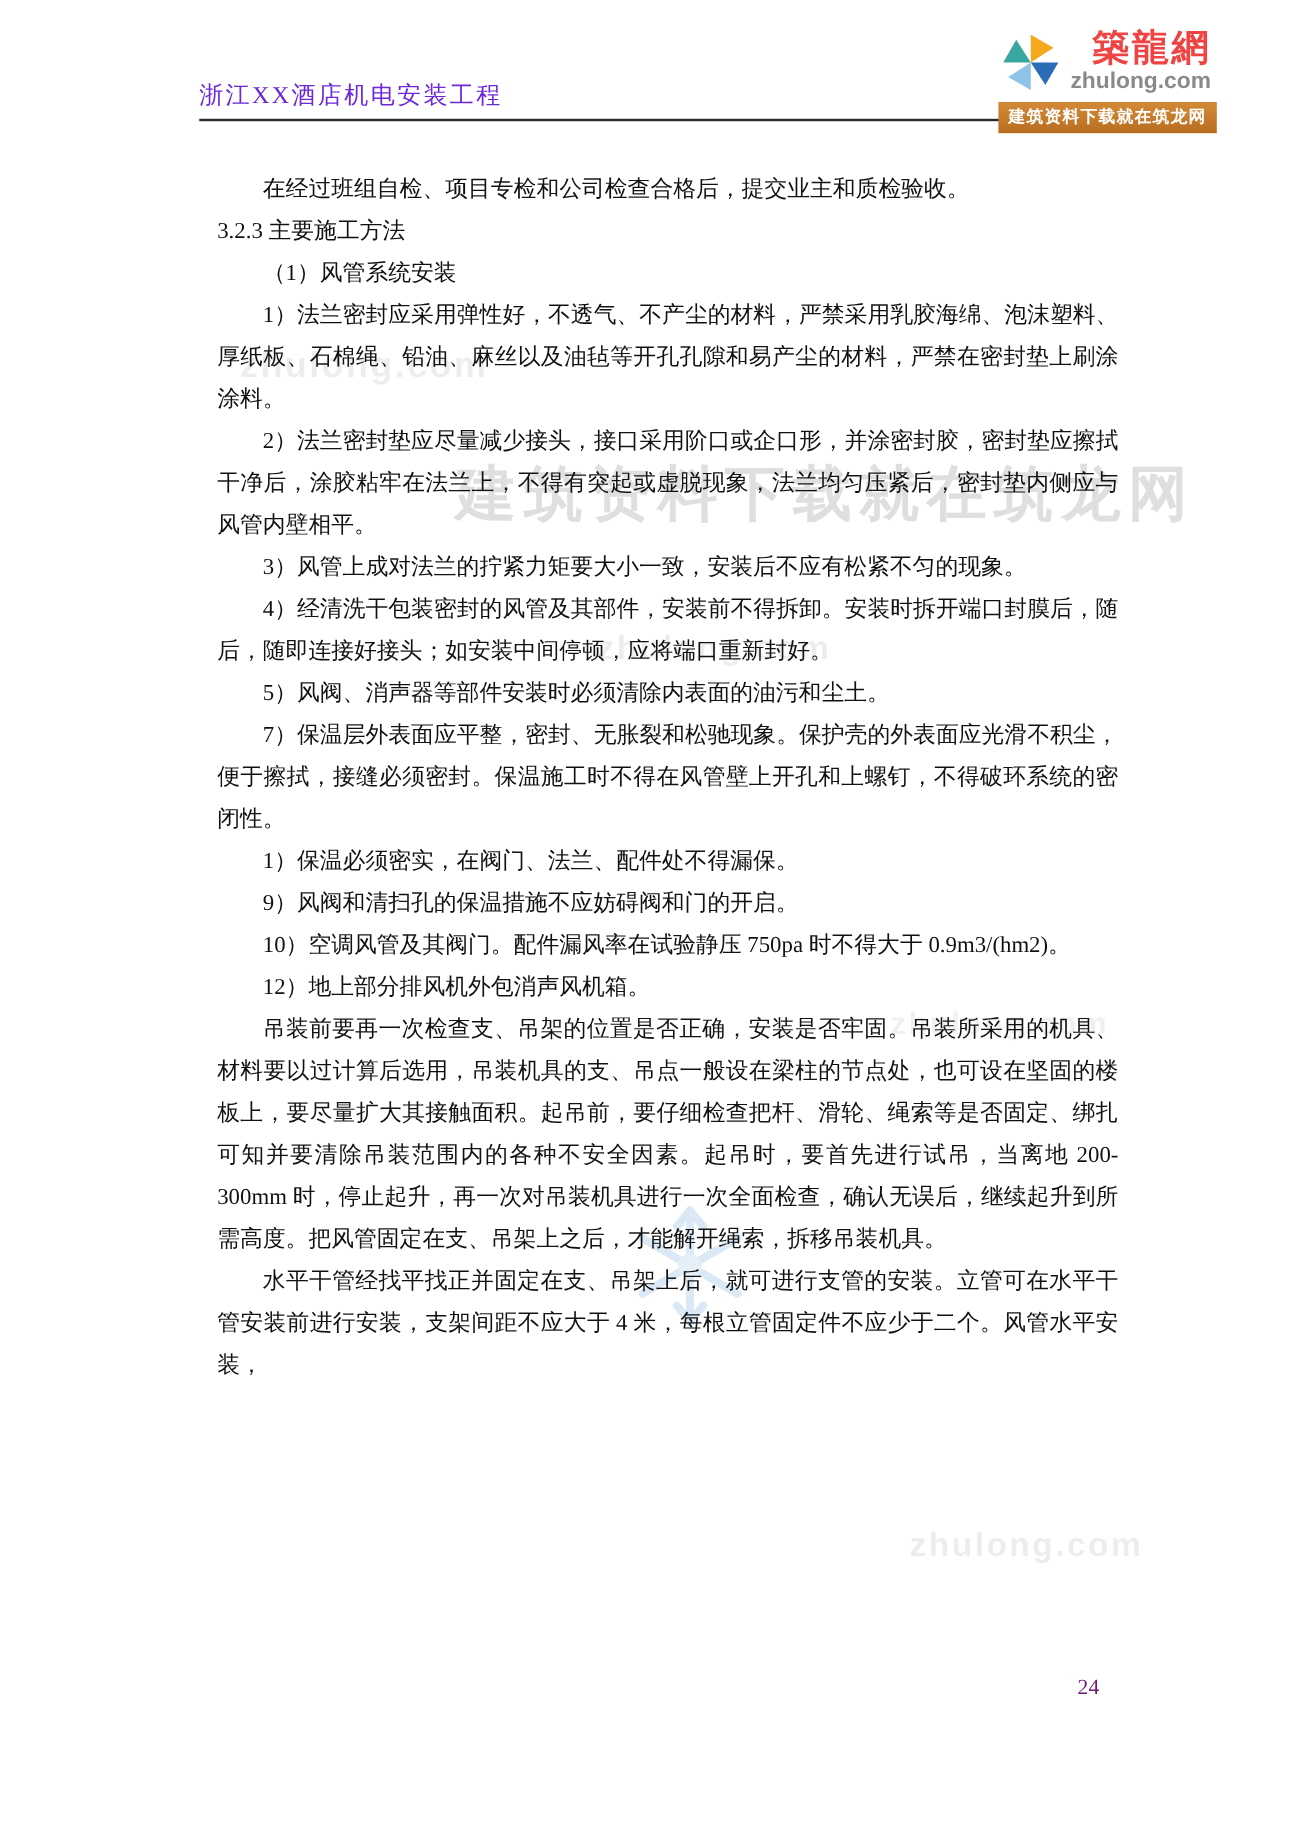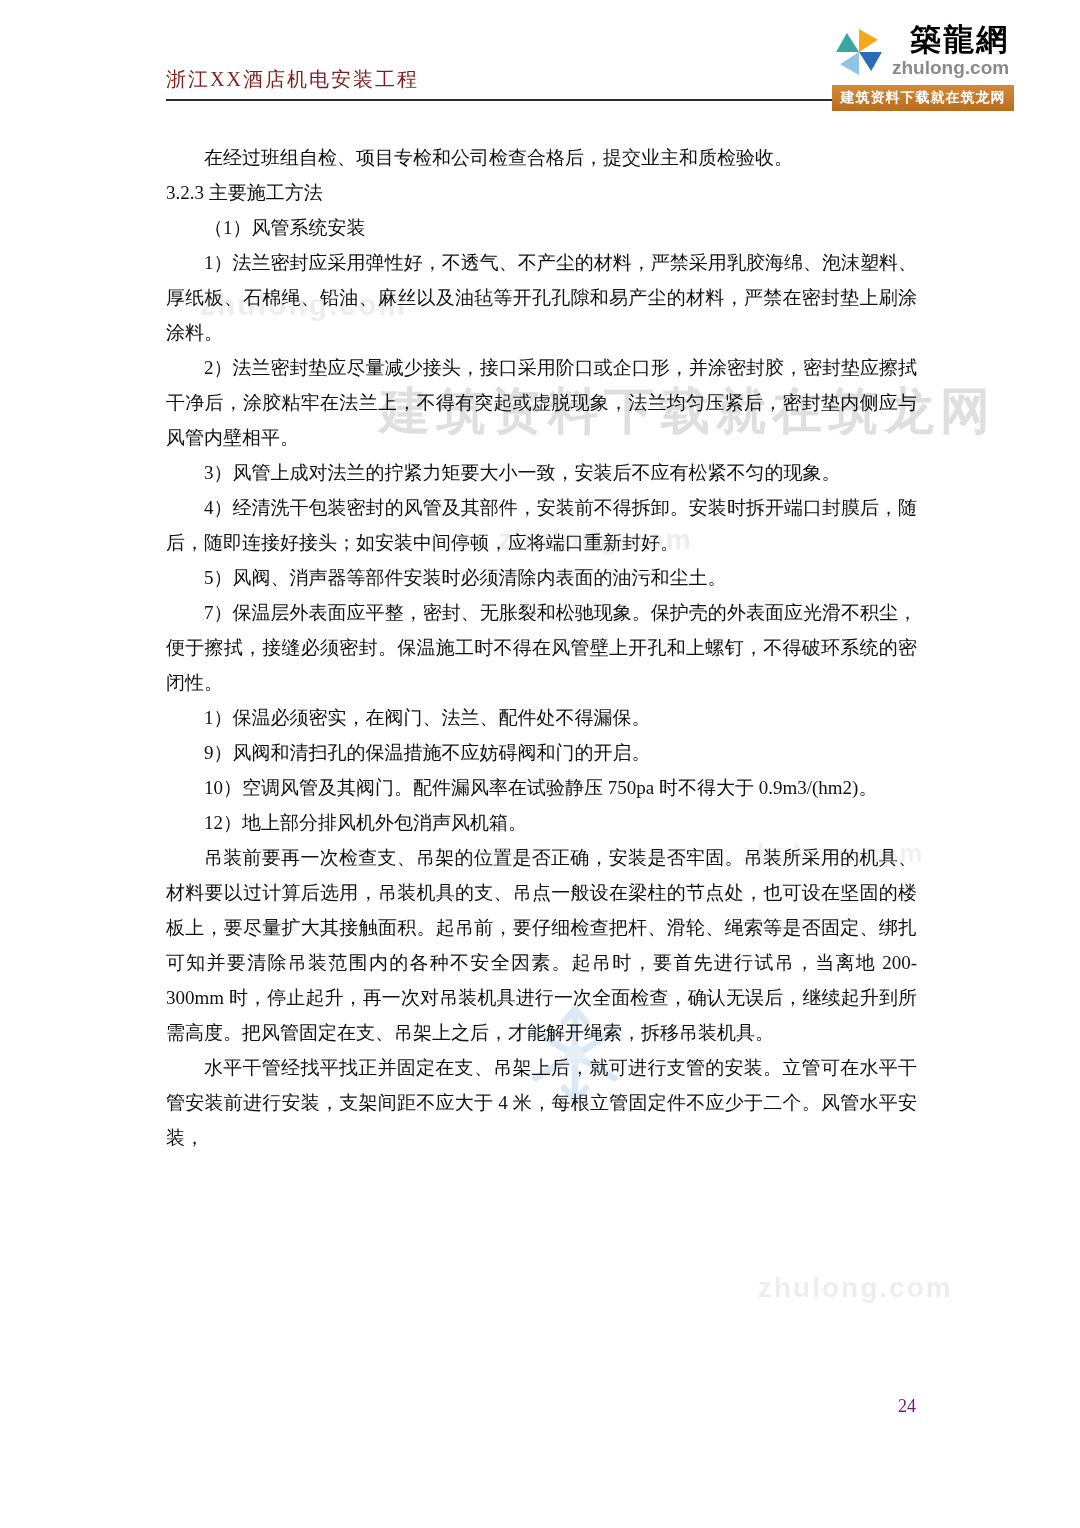--- a/index.html
+++ b/index.html
@@ -7,51 +7,51 @@
     position:relative;
     width:1080px;height:1528px;
     background:#ffffff;
     overflow:hidden;
     font-family:"Liberation Serif","DejaVu Serif",serif;
     color:#111;
   }
   
   .doc-title{
     position:absolute;left:166px;top:66px;
-    font-size:20px;letter-spacing:2px;color:#7f1d1d;
+    font-size:20px;letter-spacing:2px;color:#6d28d9;
   }
   .header-rule{
     position:absolute;left:166px;top:99px;width:751px;
     border-top:2px solid #2a2a2a;
   }
   .logo{
     position:absolute;right:66px;top:24px;width:182px;
   }
   .logo-top{display:flex;align-items:center;gap:6px;}
   .pinwheel{flex:0 0 auto;display:block;line-height:0;}
   .logo-text{display:flex;flex-direction:column;align-items:flex-end;}
   .logo-name{
     font-family:Liberation Serif, serif;
-    font-weight:bold;font-size:31px;color:#000000;letter-spacing:2px;line-height:1.05;
+    font-weight:bold;font-size:31px;color:#ef4444;letter-spacing:2px;line-height:1.05;
   }
   .logo-domain{
     font-family:"Liberation Sans","DejaVu Sans",sans-serif;
     font-weight:bold;font-size:19px;color:#8a8a8a;line-height:1.2;
   }
   .logo-banner{
     margin-top:6px;
     background:linear-gradient(180deg,#d28a38,#b96d1f);
     color:#ffffff;
     font-family:"Liberation Sans","DejaVu Sans",sans-serif;
     font-weight:bold;font-size:14px;letter-spacing:1px;
     text-align:center;padding:4px 2px;
   }
   
   .content{
-    position:absolute;left:166px;top:140px;width:751px;
+    position:absolute;left:181px;top:140px;width:751px;
     font-size:19px;line-height:35px;
   }
   .para{margin:0;text-align:justify;}
   .para.indent{text-indent:2em;}
   .para.flush{text-indent:0;}
   
   .page-number{
     position:absolute;left:898px;top:1396px;
     font-size:18px;color:#701a75;
   }

